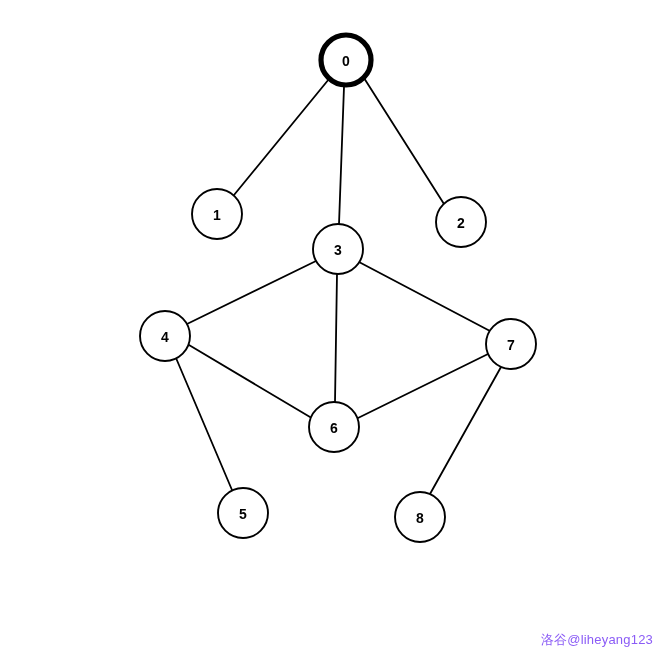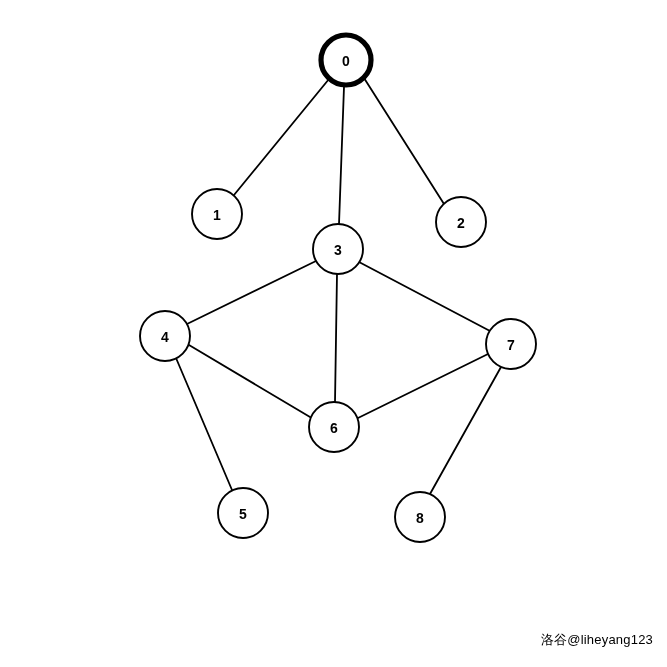--- a/index.html
+++ b/index.html
@@ -44,21 +44,21 @@
     text-anchor: middle;
     dominant-baseline: central;
     user-select: none;
   }
   #watermark {
     position: absolute;
     right: 14px;
     bottom: 18px;
     font-family: "Liberation Sans", sans-serif;
     font-size: 13px;
-    color: #000000;
+    color: #8b5cf6;
     letter-spacing: 0.2px;
     white-space: nowrap;
     user-select: none;
     margin-top: 40px;
   }
 </style>
 </head>
 <body>
 
 <svg id="graph-canvas" viewBox="0 0 667 667" xmlns="http://www.w3.org/2000/svg">

